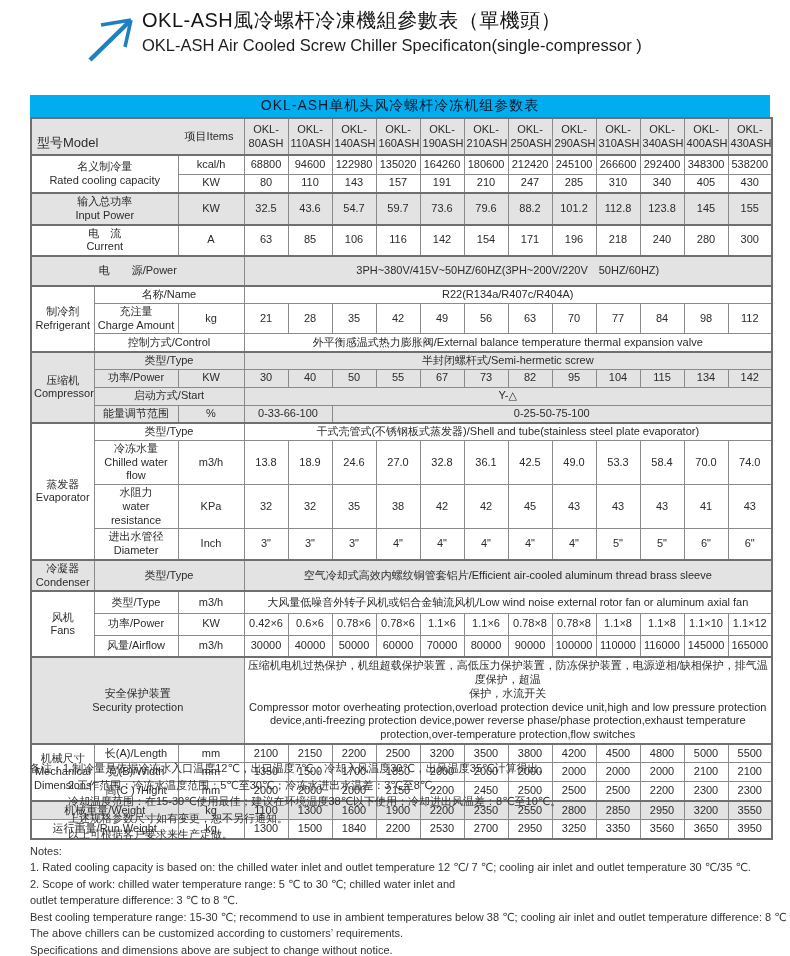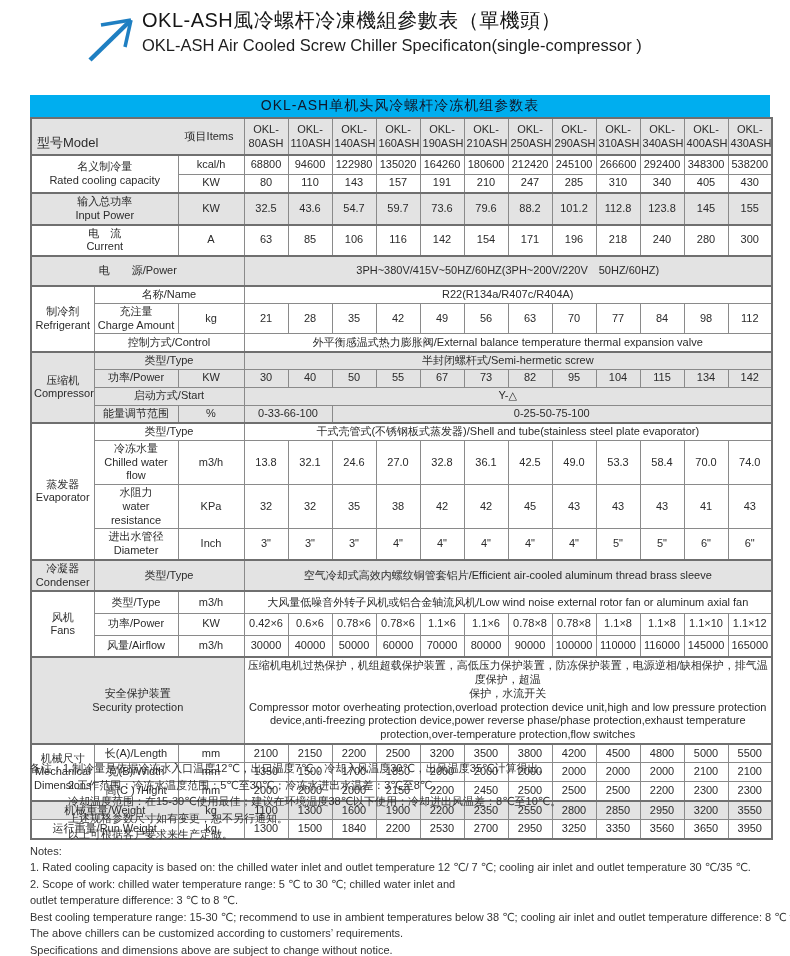--- a/index.html
+++ b/index.html
@@ -240,21 +240,21 @@
           <td rowspan="4">蒸发器
 Evaporator</td>
           <td colspan="2">类型/Type</td>
           <td colspan="12" class="vl">干式壳管式(不锈钢板式蒸发器)/Shell and tube(stainless steel plate evaporator)</td>
         </tr>
         <tr style="height: 28px;">
           <td>冷冻水量
 Chilled water flow</td>
           <td>m3/h</td>
           <td class="vl">13.8</td>
-          <td>32.1</td>
+          <td>18.9</td>
           <td>24.6</td>
           <td>27.0</td>
           <td>32.8</td>
           <td>36.1</td>
           <td>42.5</td>
           <td>49.0</td>
           <td>53.3</td>
           <td>58.4</td>
           <td>70.0</td>
           <td>74.0</td>

